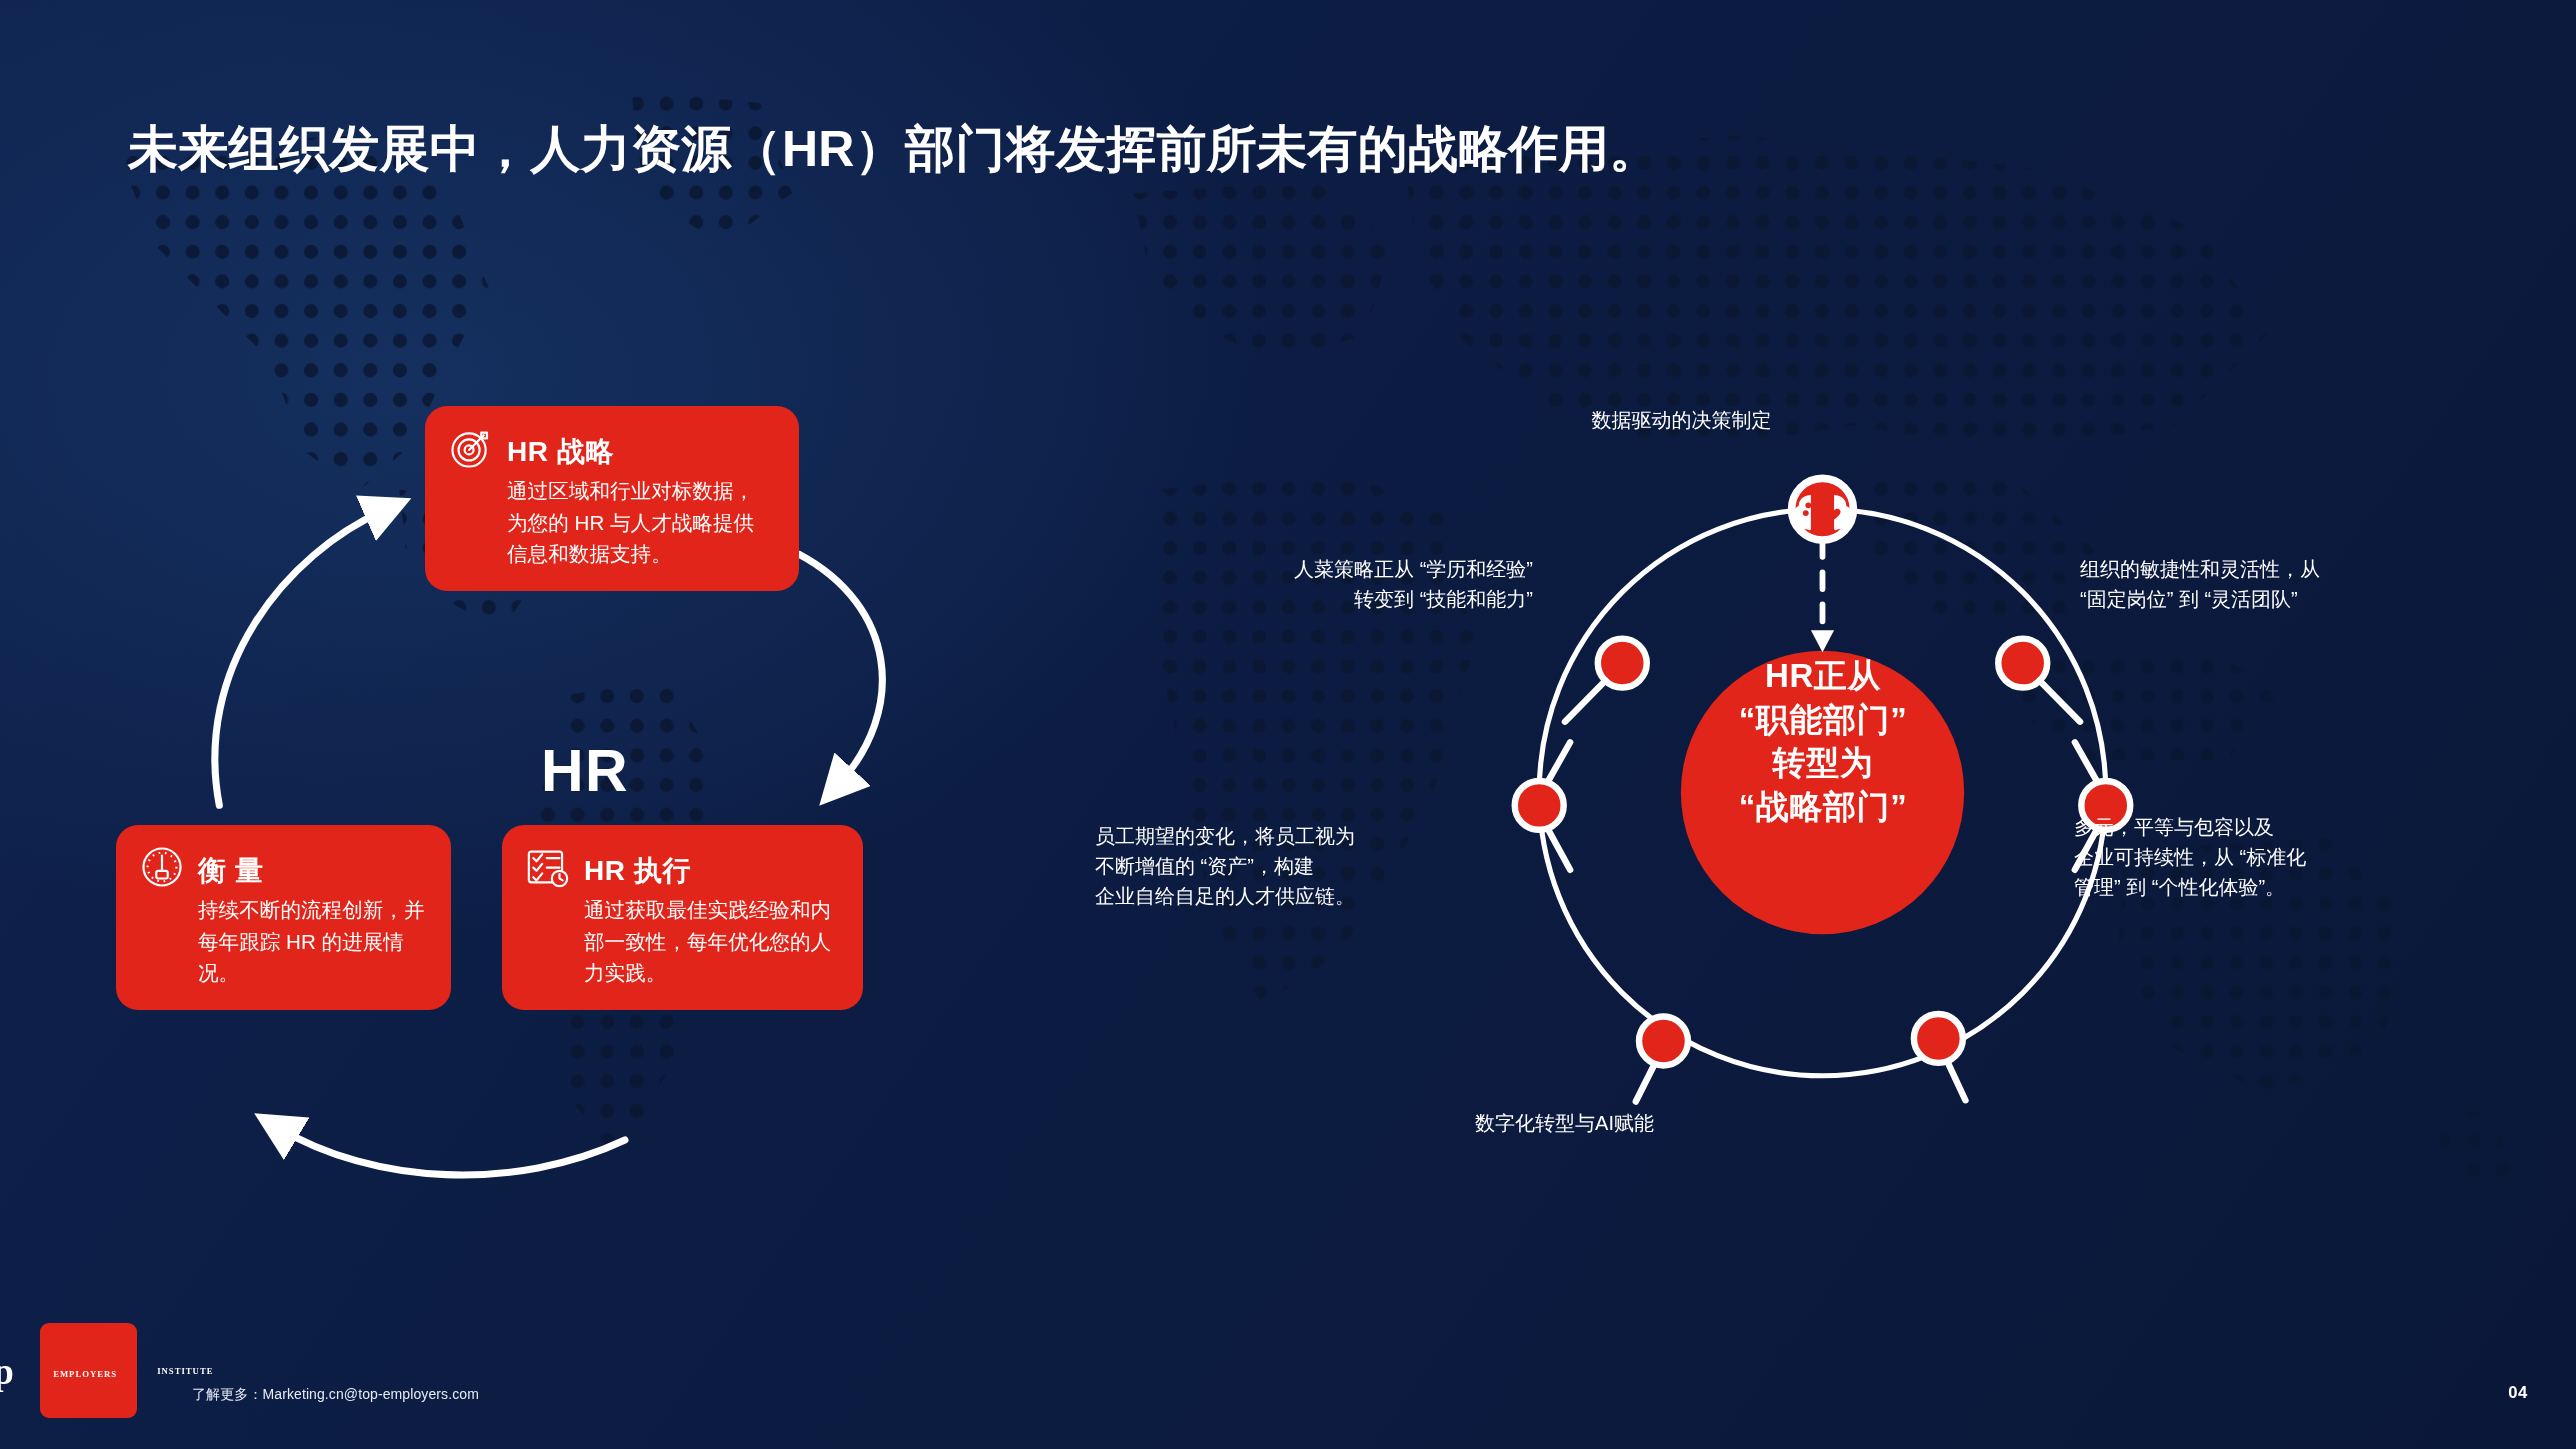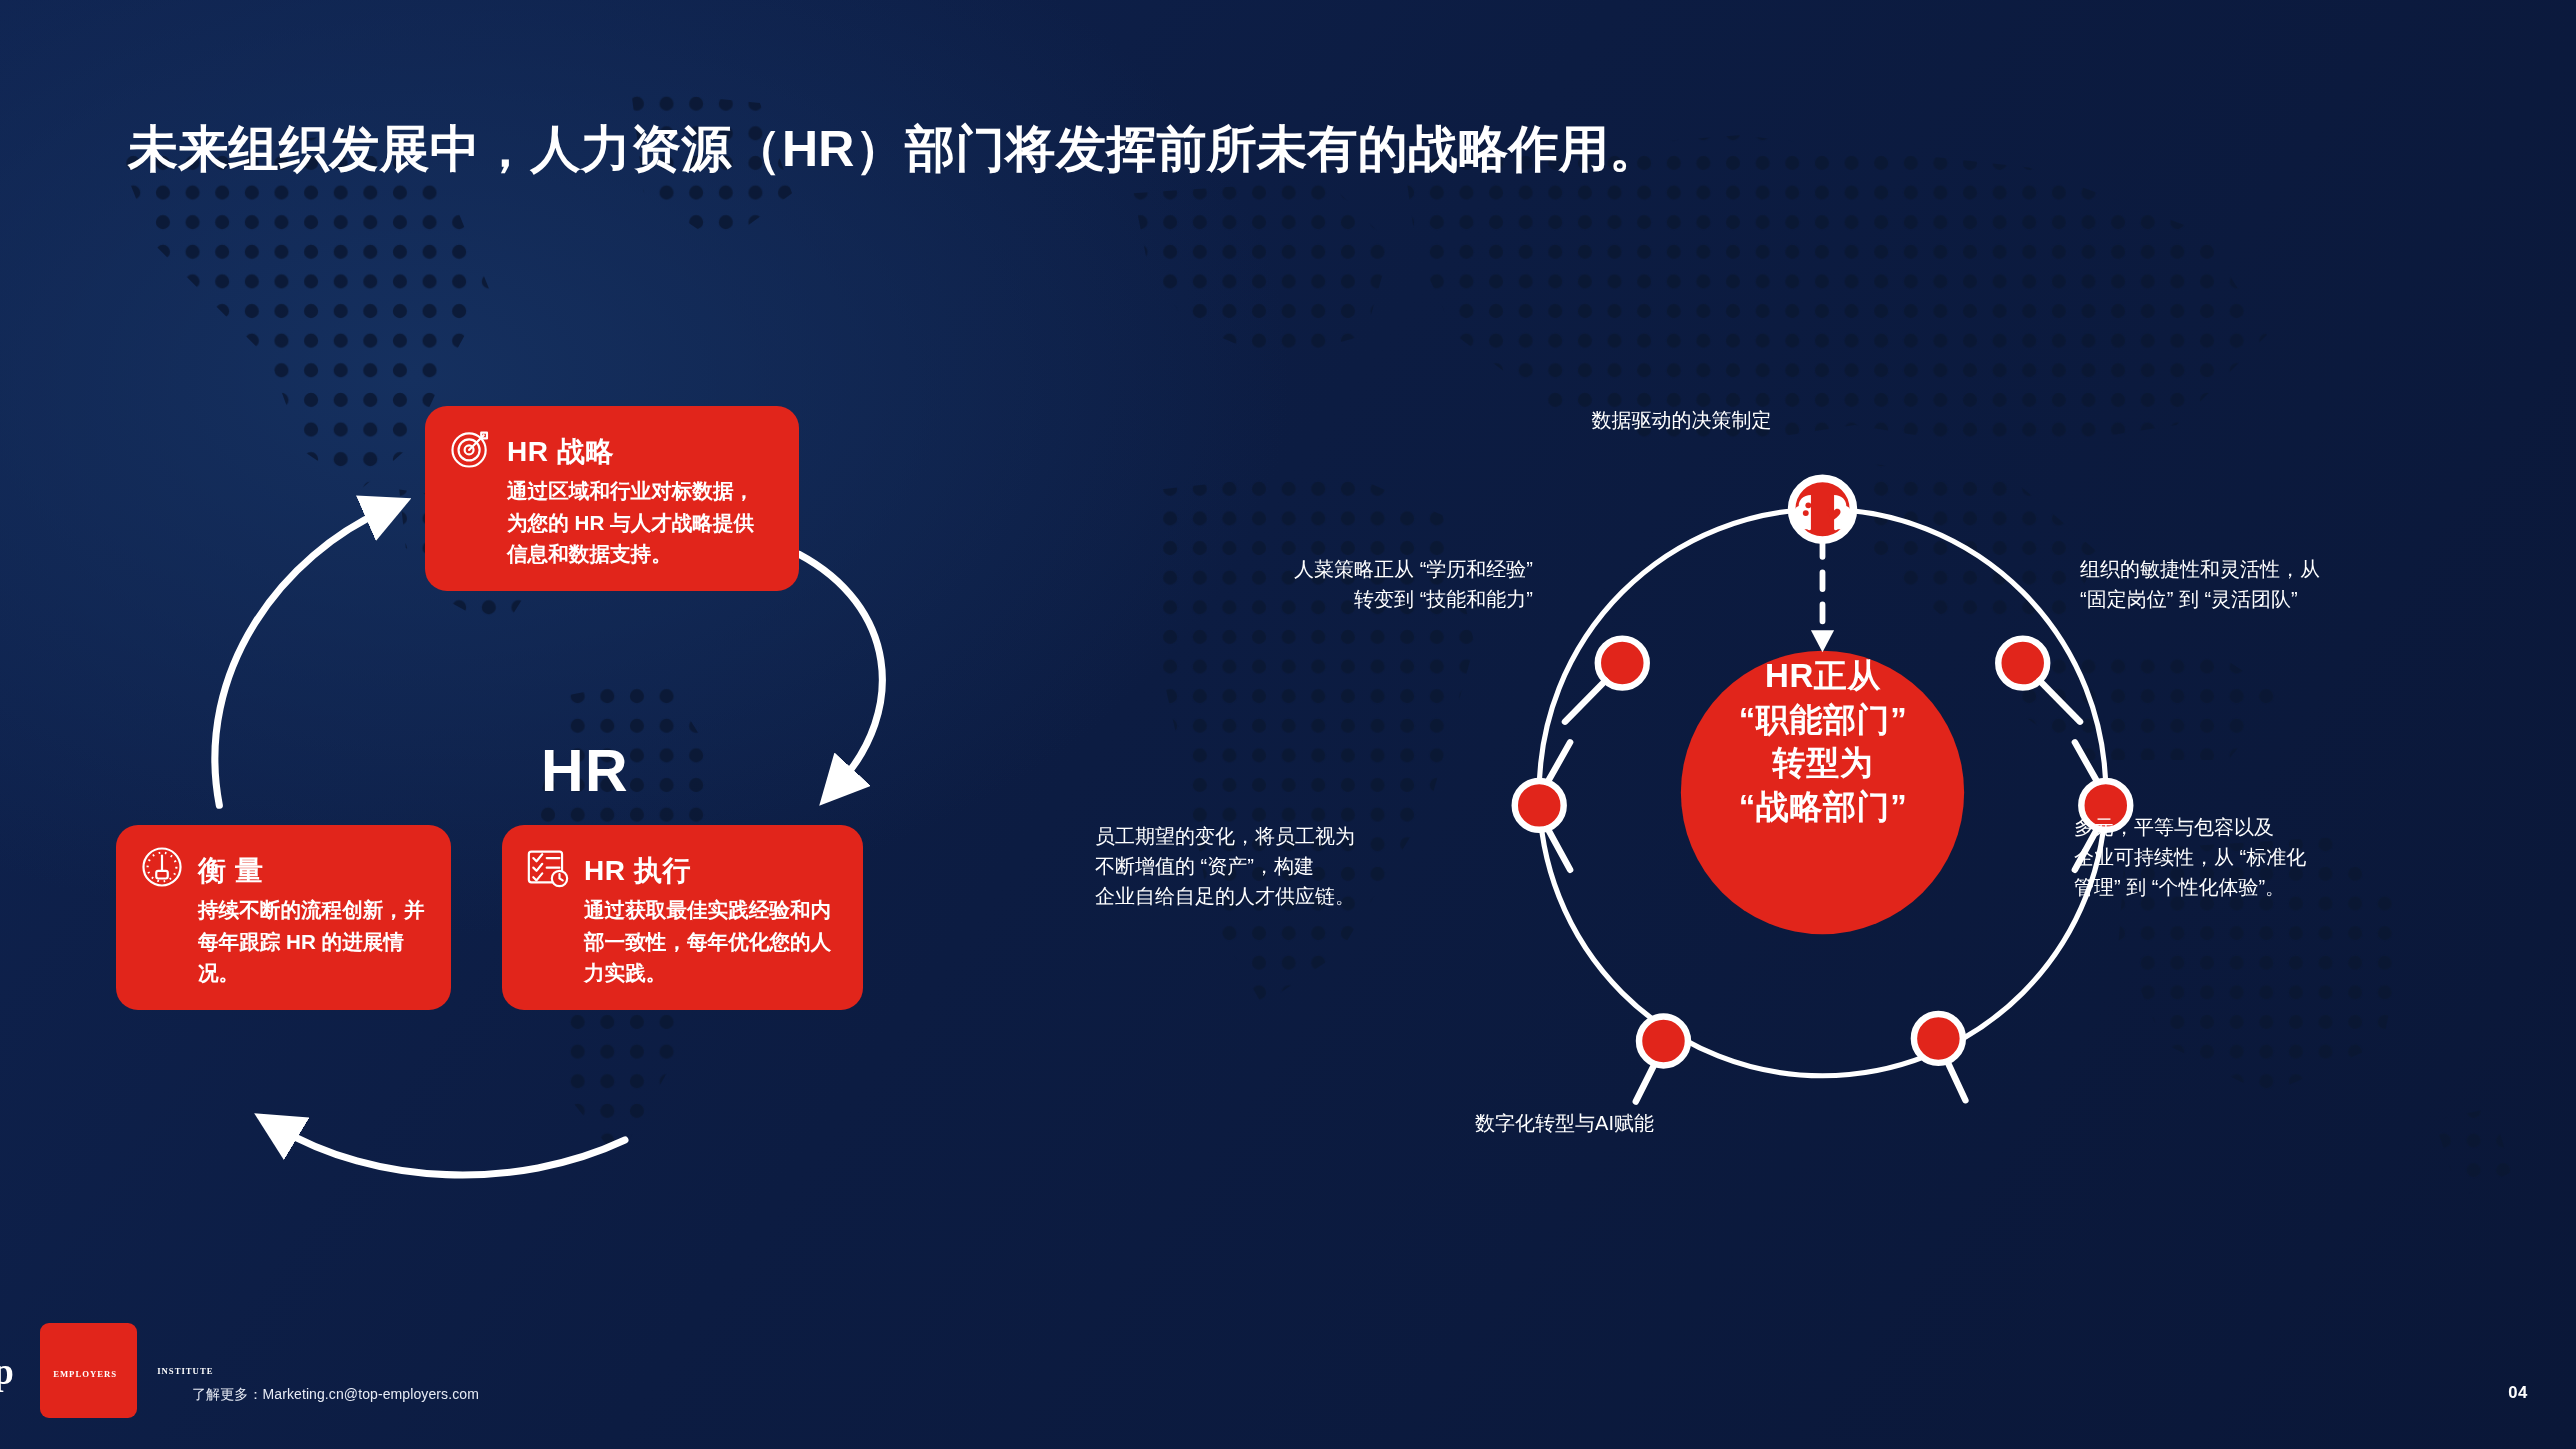--- a/index.html
+++ b/index.html
@@ -78,21 +78,21 @@
     font-weight: 700;
     line-height: 1.25;
     letter-spacing: 0.6px;
     padding-top: 3.9px;
   }
   .card-body {
     margin-top: 3.9px;
     margin-left: 59px;
     font-size: 20.6px;
     line-height: 1.52;
-    font-weight: 700;
+    font-weight: 400;
     color: #ffffff;
   }
 
   #card-strategy { left: 309px; top: 45px;  width: 374px; }
   #card-measure  { left: 0px;   top: 464px; width: 335px; }
   #card-exec     { left: 386px; top: 464px; width: 361px; }
 
   #hr-center-label {
     position: absolute;
     left: 425px;

